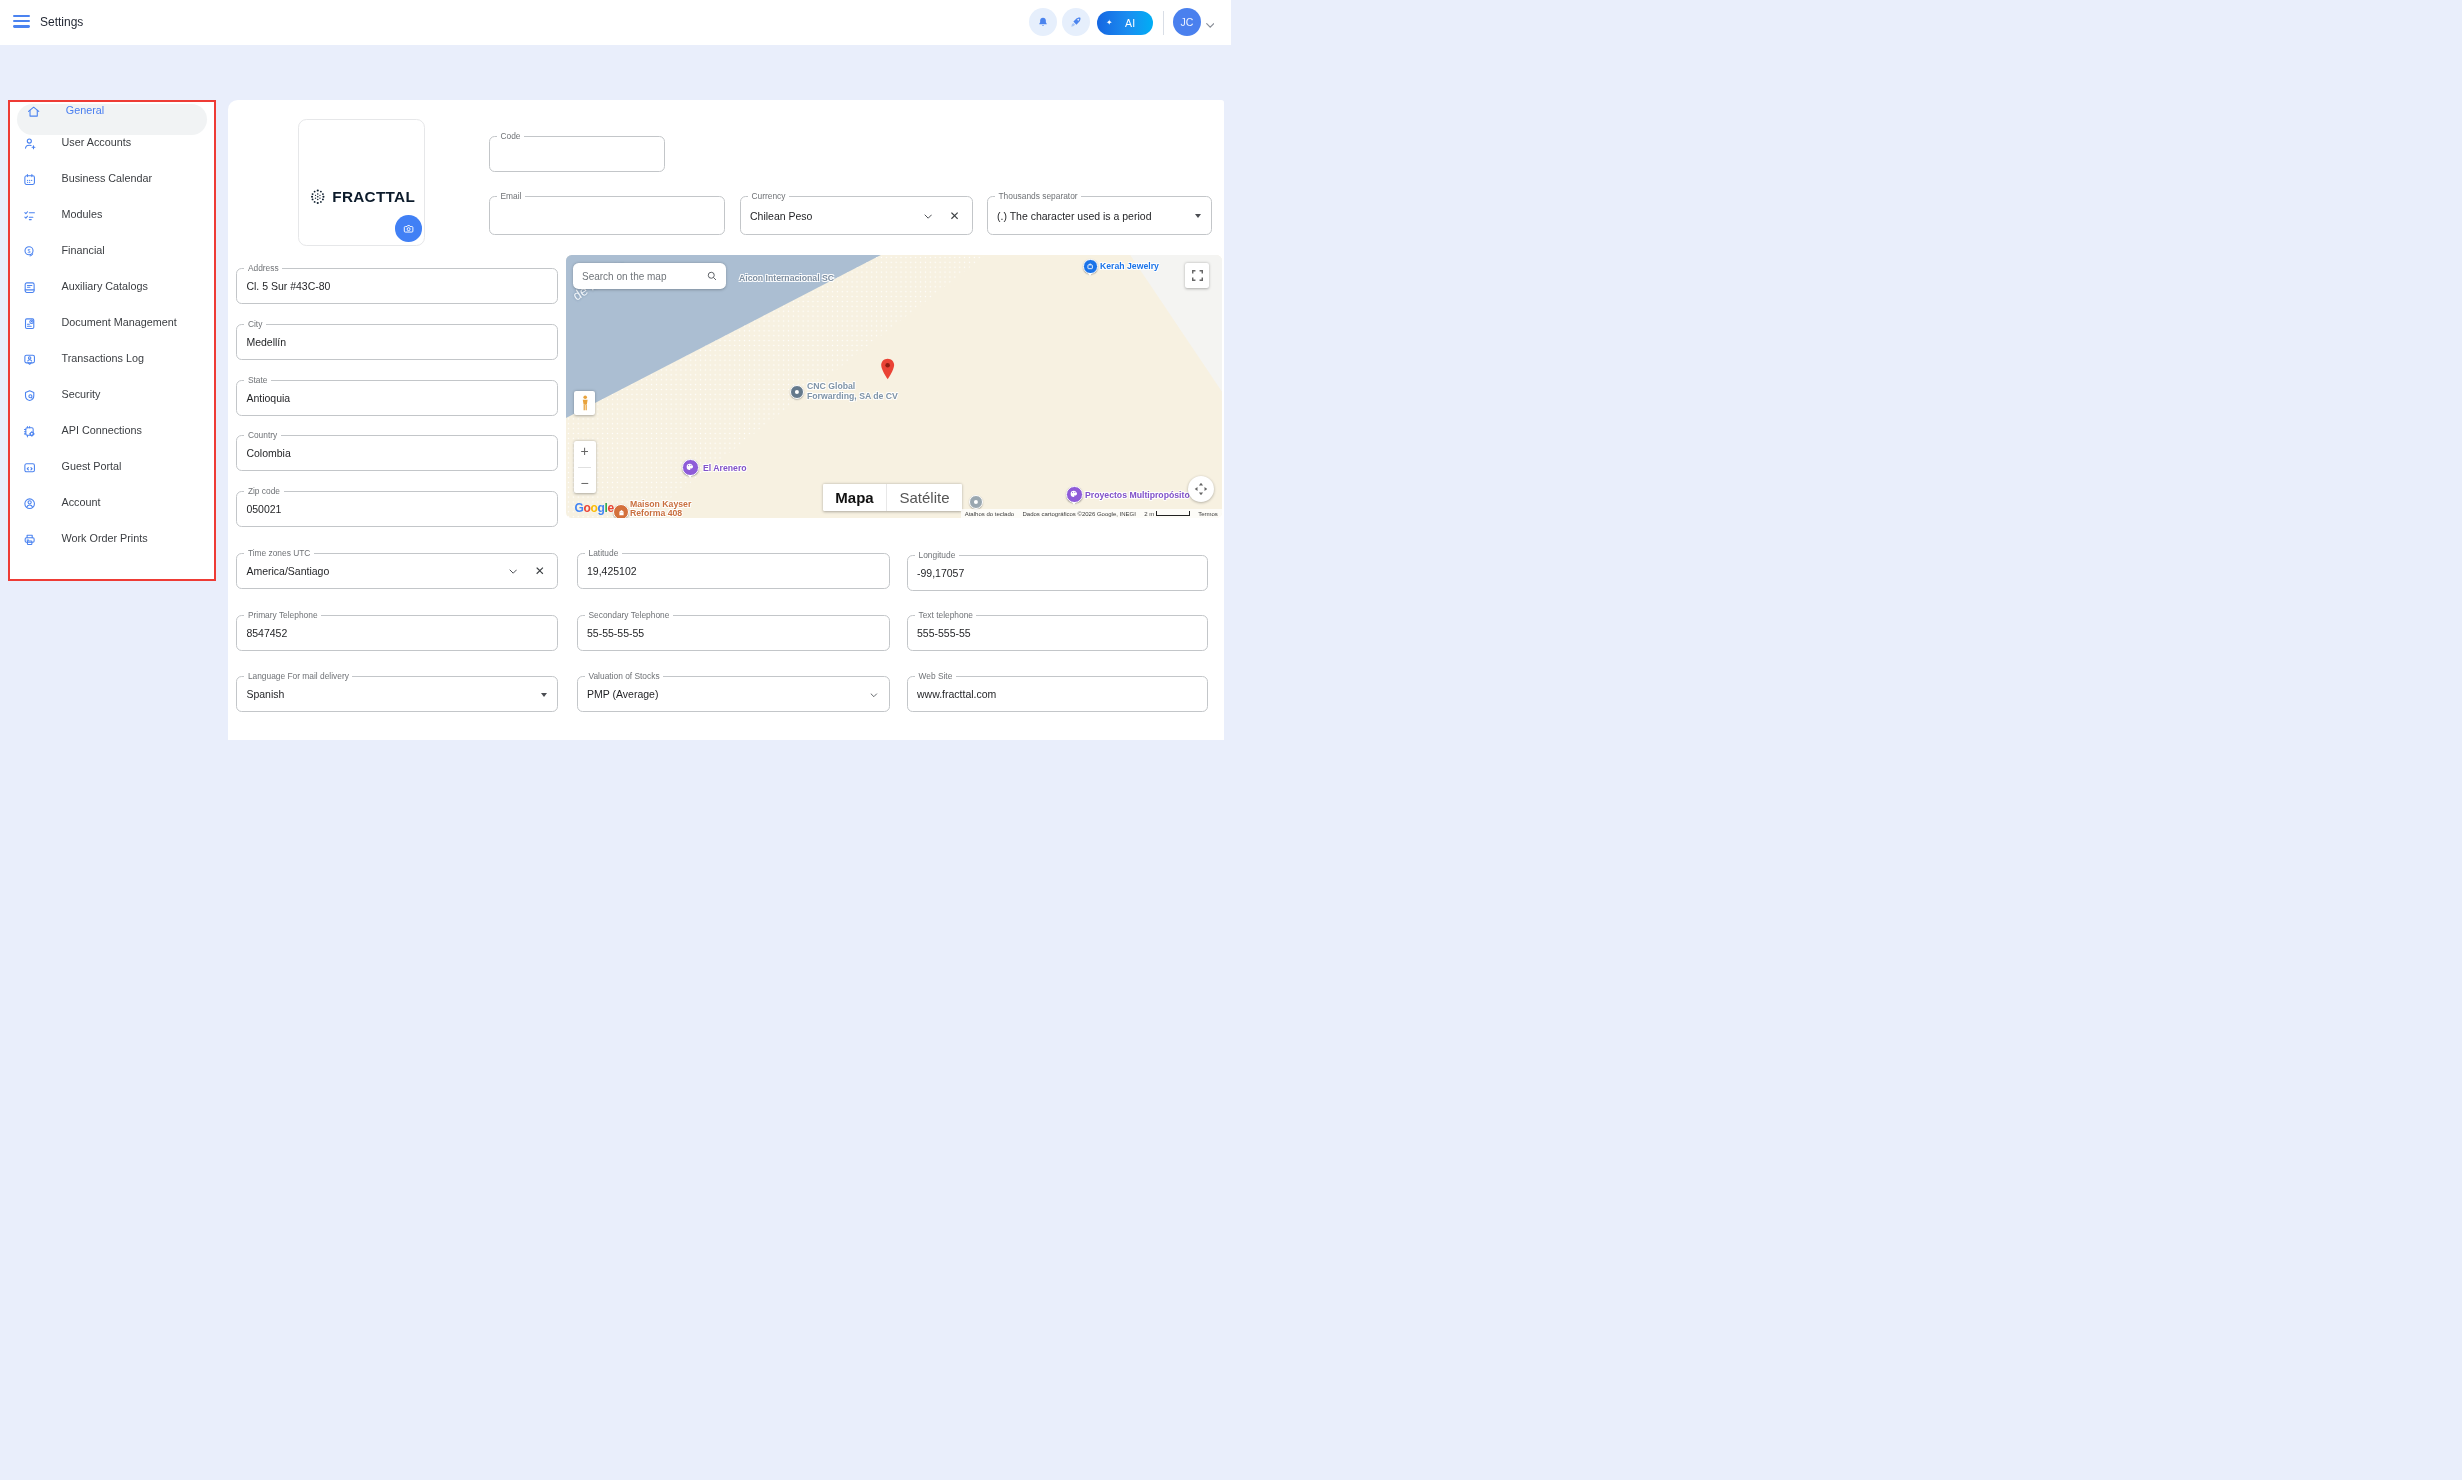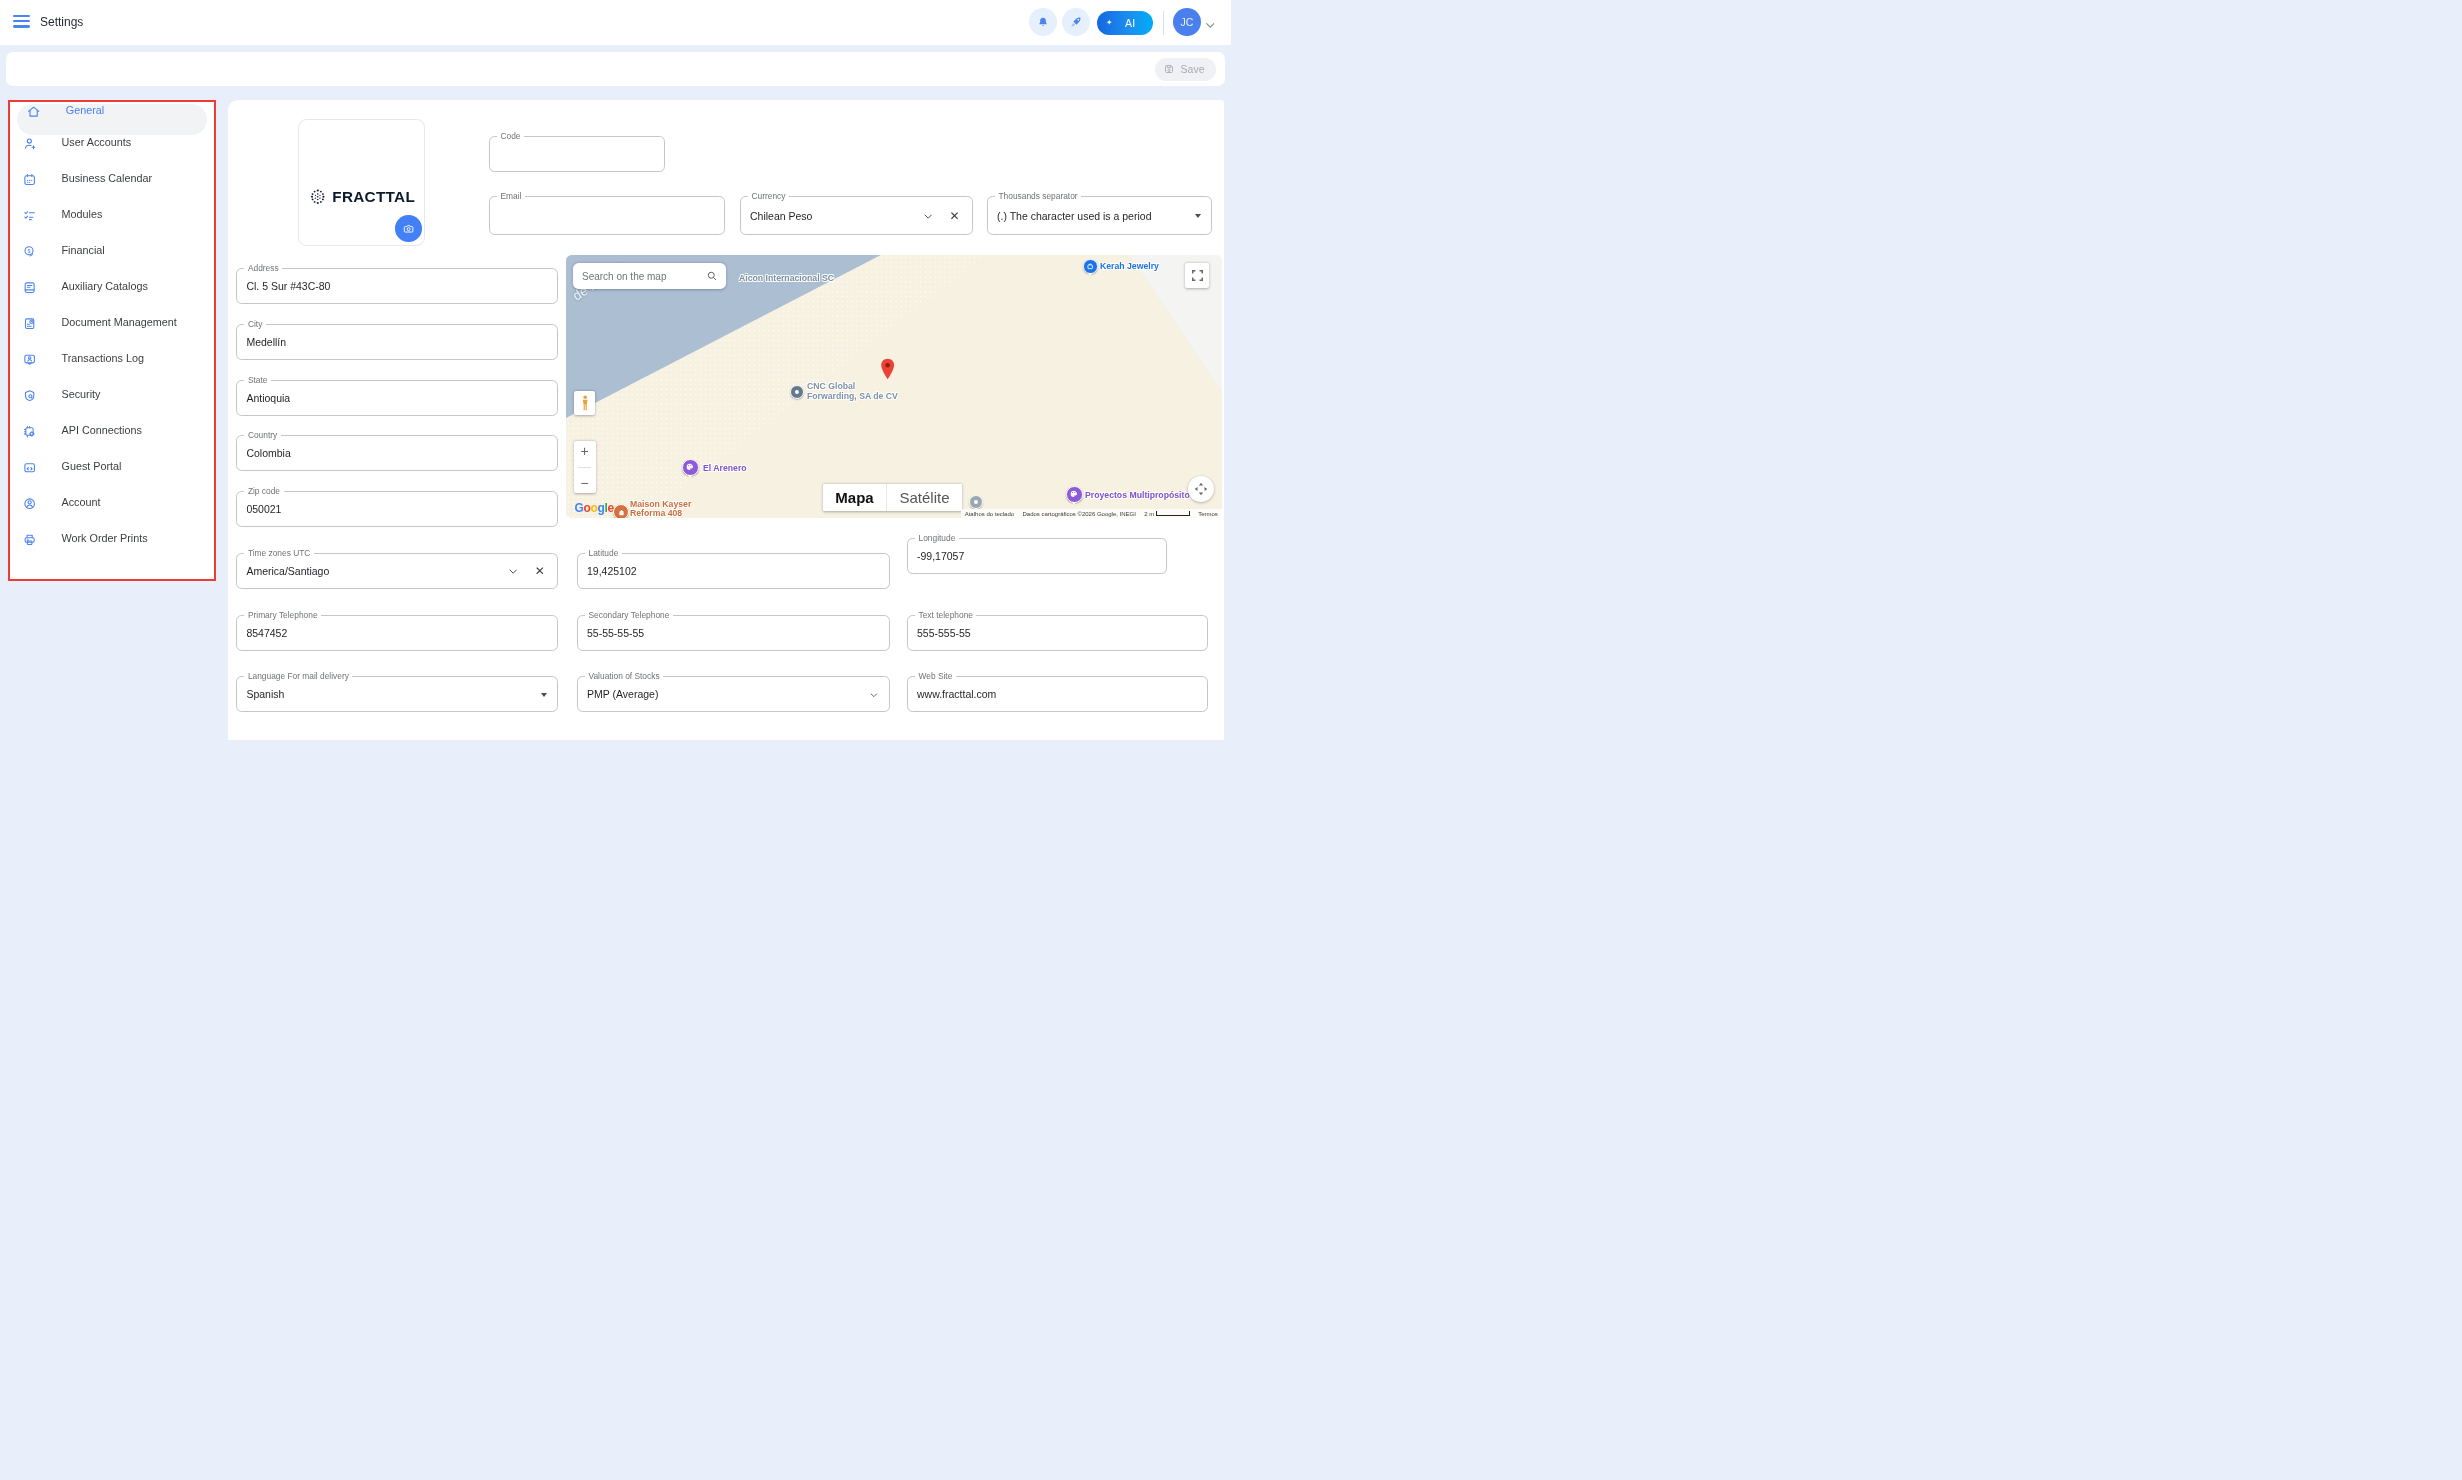--- a/index.html
+++ b/index.html
@@ -114,30 +114,20 @@
     </div>
     <div id="hdr-divider"></div>
     <div id="avatar">JC</div>
     <span id="avatar-chevron">
       <svg width="8.4" height="5.6" viewBox="0 0 12 8">
           <path d="M1 1l5 5 5-5" fill="none" stroke="#8a8f98" stroke-width="1.6" stroke-linecap="round"></path>
         </svg>
     </span>
   </div>
 
-  <div id="toolbar">
-    <button id="save-btn">
-      <svg width="12" height="12" viewBox="0 0 24 24" fill="none" stroke="#a7abb0" stroke-width="1.8" stroke-linejoin="round">
-        <path d="M5 7a2 2 0 0 1 2-2h9l3 3v9a2 2 0 0 1-2 2H7a2 2 0 0 1-2-2z"></path>
-        <path d="M8.5 5v4h7V5"></path>
-          <circle cx="12" cy="14.5" r="2.4"></circle>
-      </svg>
-      <span>Save</span>
-    </button>
-  </div>
 
   <nav id="sidebar">
     <div class="sitem active">
       <svg width="15.3" height="15.3" viewBox="0 0 24 24" fill="none" stroke="#4b83f0" stroke-width="1.7" stroke-linecap="round" stroke-linejoin="round">
           <path d="M4 11.5 12 5l8 6.5"></path>
           <path d="M6.3 9.8V19h11.4V9.8"></path>
         </svg>
       <span>General</span>
     </div>
     <div class="sitem">
@@ -439,21 +429,21 @@
       <span class="fvalue">America/Santiago</span>
       <span class="chev"><svg width="8.4" height="5.6" viewBox="0 0 12 8">
             <path d="M1 1l5 5 5-5" fill="none" stroke="#4a4d52" stroke-width="1.4"></path>
           </svg></span>
       <span class="clearx">✕</span>
     </div>
     <div class="field" style="left:349px;top:453px;width:313px;height:36px">
       <span class="flabel">Latitude</span>
       <span class="fvalue">19,425102</span>
     </div>
-    <div class="field" style="left:679px;top:438px;width:260px;height:36px">
+    <div class="field" style="left:679px;top:455px;width:301px;height:36px">
       <span class="flabel">Longitude</span>
       <span class="fvalue">-99,17057</span>
     </div>
 
     <div class="field" style="left:8.4px;top:515px;width:322px;height:36px">
       <span class="flabel">Primary Telephone</span>
       <span class="fvalue">8547452</span>
     </div>
     <div class="field" style="left:349px;top:515px;width:313px;height:36px">
       <span class="flabel">Secondary Telephone</span>

